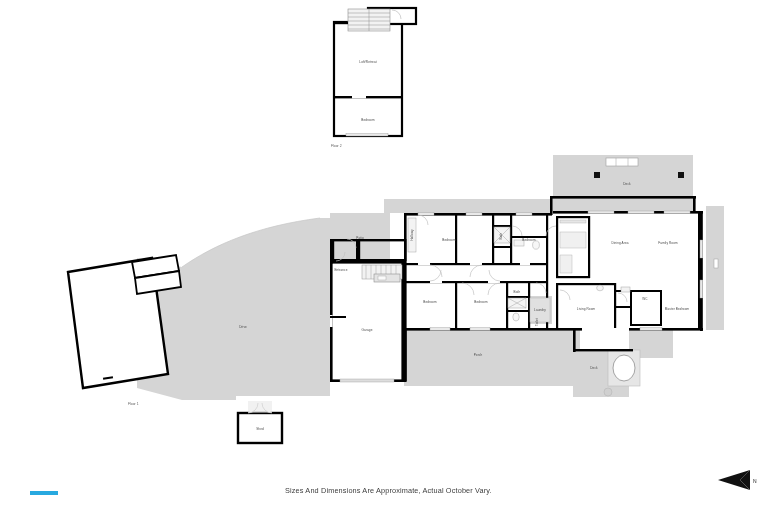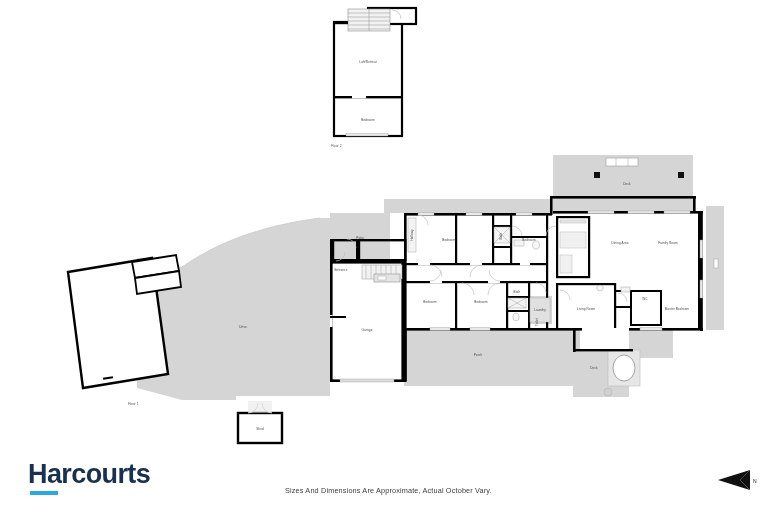--- a/index.html
+++ b/index.html
@@ -326,21 +326,20 @@
   <div class="lbl" style="left:668px;top:243px;">Family Room</div>
   <div class="lbl" style="left:586px;top:309px;">Living Room</div>
   <div class="lbl" style="left:677px;top:309px;">Master Bedroom</div>
   <div class="lbl" style="left:645px;top:299px;">WC</div>
   <div class="lbl" style="left:627px;top:184px;">Deck</div>
   <div class="lbl" style="left:594px;top:368px;">Deck</div>
 
   <div class="floorcap" style="left:128px;top:402px;">Floor 1</div>
 
   <div class="footer">
-    <div class="brand">Harcourts</div>
     <div class="brand-bar"></div>
     <div class="disclaimer">Sizes And Dimensions Are Approximate, Actual October Vary.</div>
     <div class="compass">
       <svg width="46" height="28" viewBox="0 0 46 28">
         <polygon points="4,14 36,4 26,14 36,24" fill="#111111"></polygon>
         <polygon points="26,14 36,4 36,24" fill="#111111"></polygon>
       </svg>
       <div class="n">N</div>
     </div>
   </div>

